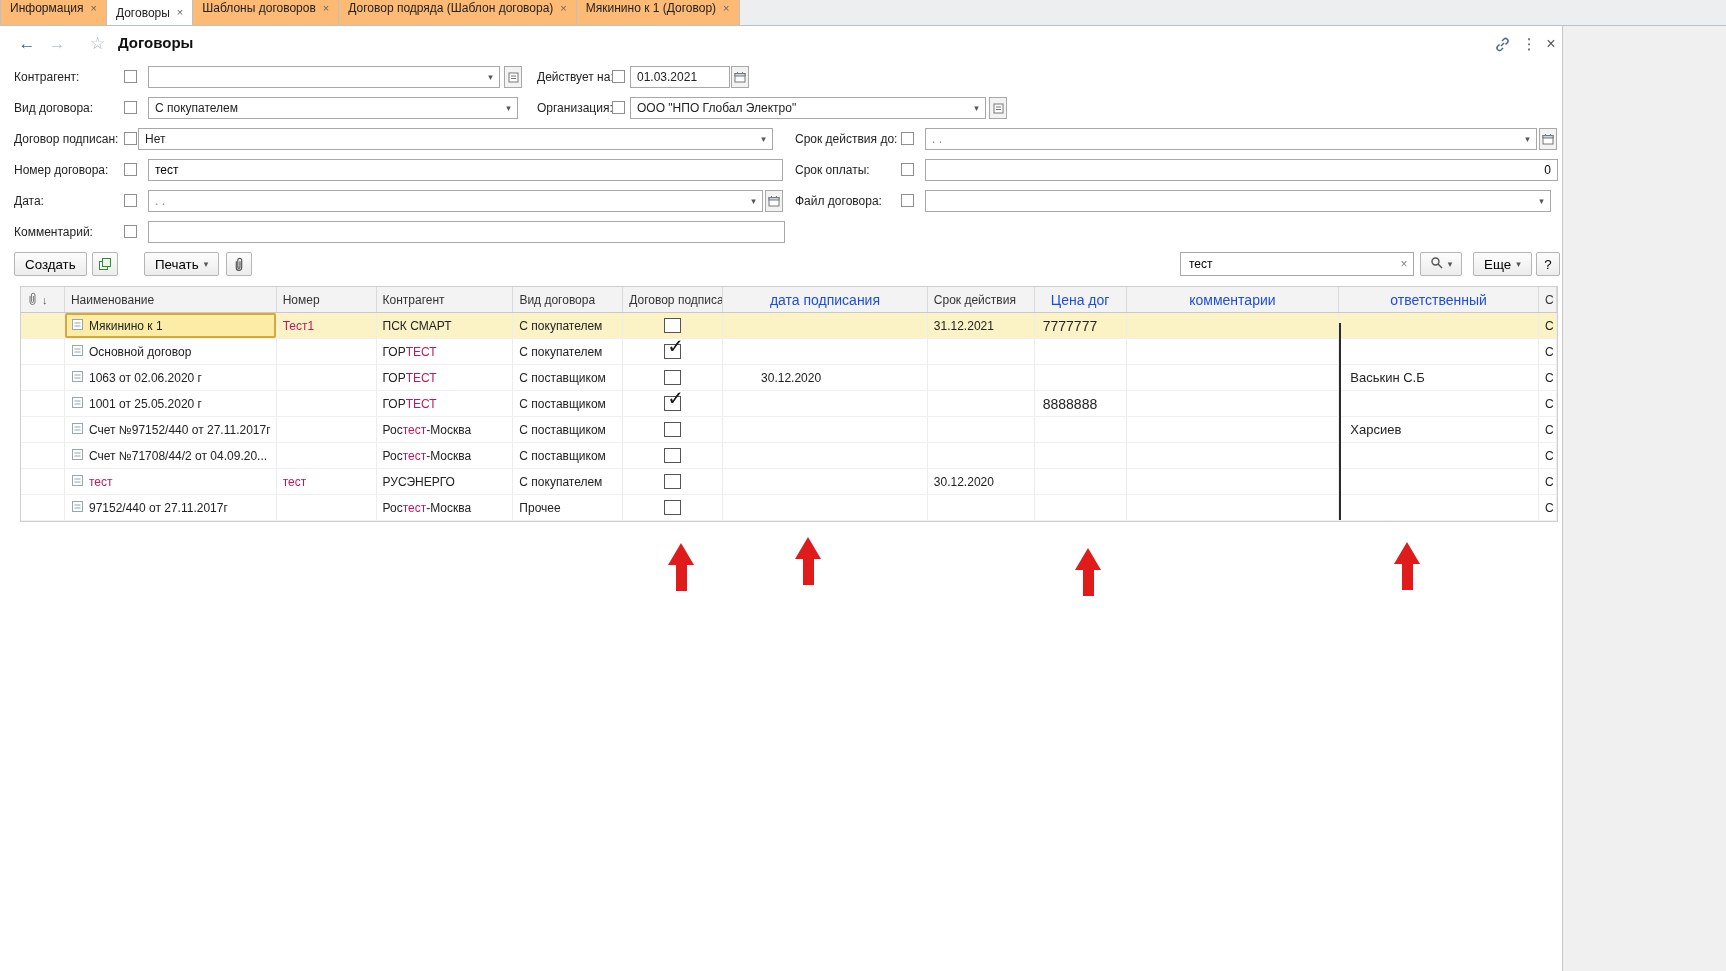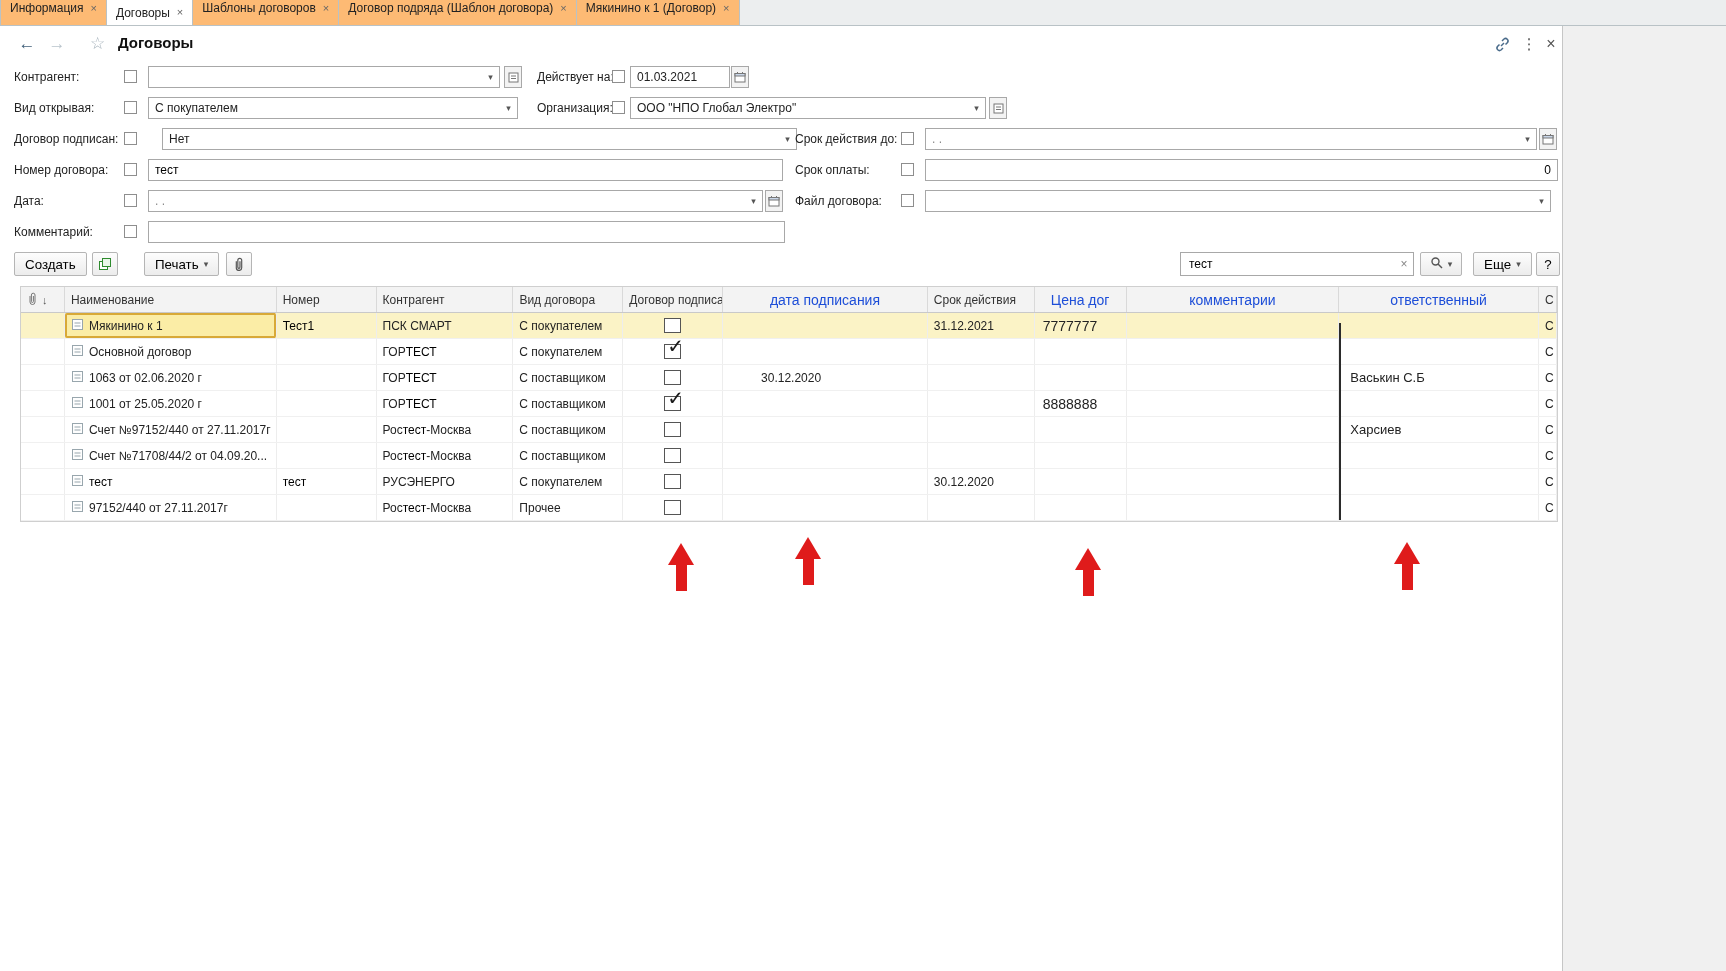--- a/index.html
+++ b/index.html
@@ -61,21 +61,21 @@
   .tr { display:flex; height:26px; background:#fff; border-bottom:1px solid #f0f0f0; }
   .tr.sel { background:#fbf3c6; }
   .td { display:flex; align-items:center; padding:0 6px; border-right:1px solid #ededed;
         white-space:nowrap; overflow:hidden; }
   .td.c-name .rowico { margin-right:5px; flex:none; }
   .td.focus { box-shadow: inset 0 0 0 2px #d8a937; background:#fbeda6; border-radius:2px; }
   .td.c-sign { justify-content:center; }
   .td.c-sdate { padding-left:38px; }
   .td.c-price { font-size:14px; padding-left:8px; }
   .td.c-resp { font-size:13px; padding-left:11px; }
-  .hl { color:#000000; }
+  .hl { color:#be185d; }
   .rowchk { position:relative; width:17px; height:15px; border:1px solid #555; background:#fff; }
   .rowchk .mark { position:absolute; left:2px; top:-11px; font-size:20px; color:#1a1a1a; }
 
   
   .vline { position:absolute; left:1339px; top:297px; width:2px; height:197px; background:#2b2b2b; }
   .arrow { position:absolute; width:26px; }
   .arrow .ah { width:0; height:0; border-left:13px solid transparent; border-right:13px solid transparent;
                border-bottom:22px solid #df1b1b; }
   .arrow .as { width:11px; height:26px; background:#df1b1b; margin:0 auto; }
   .note { position:absolute; left:655px; top:584px; width:205px; font-size:13px; line-height:18px;
@@ -144,42 +144,42 @@
   </div>
   <span class="sq" style="left:731px; top:40px">
     <svg width="12" height="12">
         <rect x="1" y="2.5" width="10" height="8.5" fill="#fff" stroke="#777"></rect>
         <rect x="1" y="2.5" width="10" height="2.5" fill="#c9d6e8" stroke="#777"></rect>
         <line x1="3.5" y1="1" x2="3.5" y2="3" stroke="#777"></line>
         <line x1="8.5" y1="1" x2="8.5" y2="3" stroke="#777"></line>
       </svg>
   </span>
 
-  <span class="flabel" style="left:14px; top:71px">Вид открывая:</span>
+  <span class="flabel" style="left:14px; top:71px">Вид договора:</span>
   <span class="fchk" style="left:124px; top:75px"></span>
   <div class="fld" style="left:148px; top:71px; width:370px">
     <span class="val">С покупателем</span>
     <span class="arr">▾</span>
   </div>
   <span class="flabel" style="left:537px; top:71px">Организация:</span>
   <span class="fchk" style="left:612px; top:75px"></span>
   <div class="fld" style="left:630px; top:71px; width:356px">
     <span class="val">ООО "НПО Глобал Электро"</span>
     <span class="arr">▾</span>
   </div>
   <span class="sq" style="left:989px; top:71px">
     <svg width="11" height="11">
         <rect x="1" y="1" width="9" height="9" fill="#fff" stroke="#777"></rect>
         <path d="M3 4 h5 M3 6.5 h5" stroke="#777"></path>
       </svg>
   </span>
 
   <span class="flabel" style="left:14px; top:102px">Договор подписан:</span>
   <span class="fchk" style="left:124px; top:106px"></span>
-  <div class="fld" style="left:162px; top:102px; width:635px">
+  <div class="fld" style="left:138px; top:102px; width:635px">
     <span class="val">Нет</span>
     <span class="arr">▾</span>
   </div>
   <span class="flabel" style="left:795px; top:102px">Срок действия до:</span>
   <span class="fchk" style="left:901px; top:106px"></span>
   <div class="fld" style="left:925px; top:102px; width:612px">
     <span class="val dim">. .</span>
     <span class="arr">▾</span>
   </div>
   <span class="sq" style="left:1539px; top:102px">

